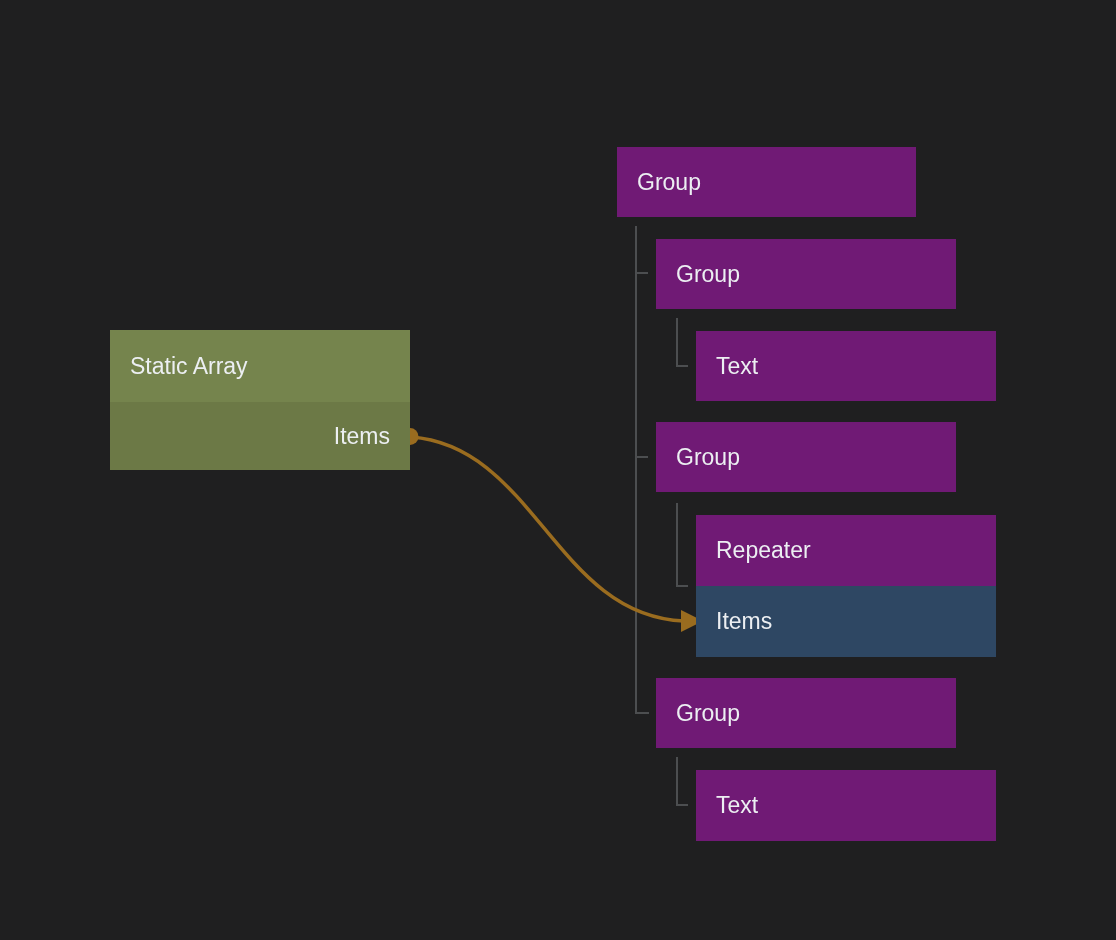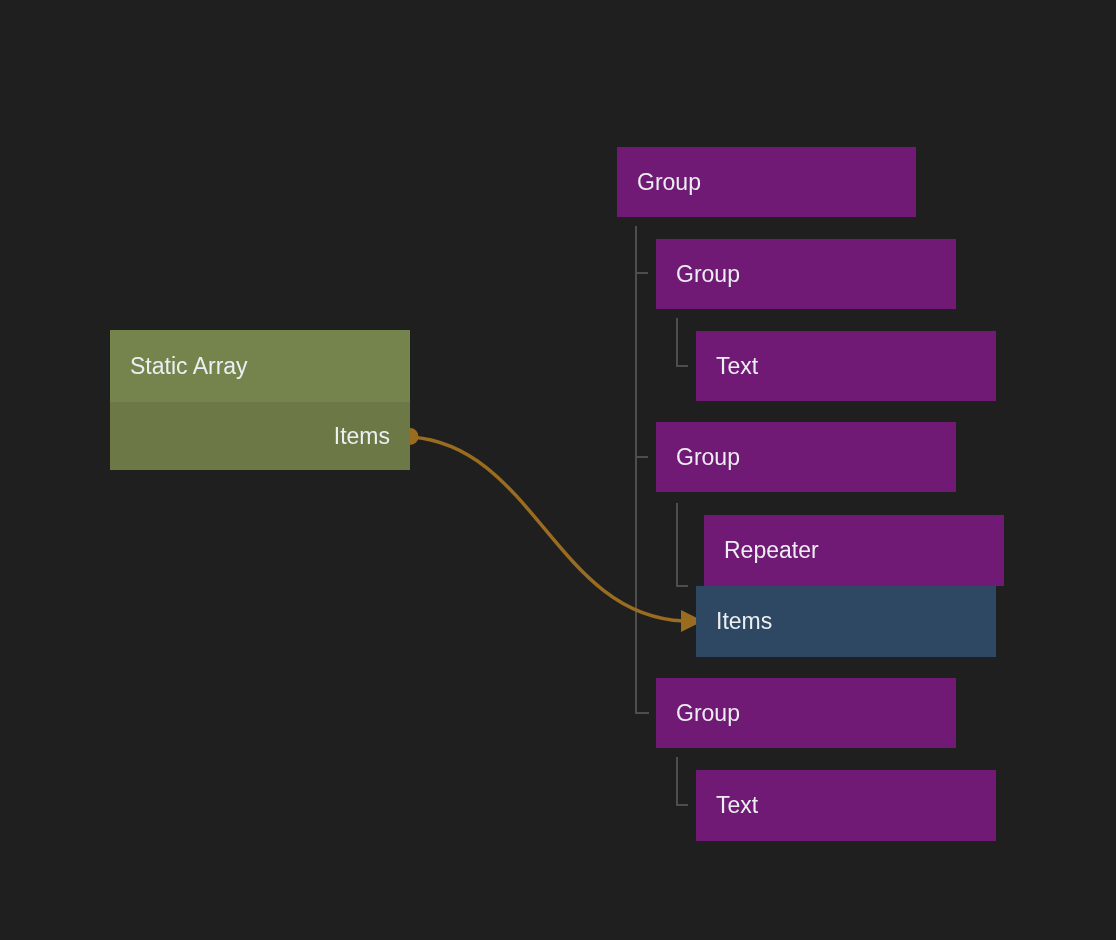--- a/index.html
+++ b/index.html
@@ -93,21 +93,21 @@
     </div>
   </div>
 
   <div class="node blue" style="left:656px; top:422px; width:300px;">
     <div class="bar header" style="height:70px;">
       <span>Group</span>
     </div>
   </div>
 
   <div class="node blue" style="left:696px; top:515px; width:300px;">
-    <div class="bar header" style="height:71px;margin-left:8px;">
+    <div class="bar header" style="height:71px;">
       <span>Repeater</span>
     </div>
     <div class="bar portrow" style="height:71px;">
       <span>Items</span>
     </div>
   </div>
 
   <div class="node blue" style="left:656px; top:678px; width:300px;">
     <div class="bar header" style="height:70px;">
       <span>Group</span>

